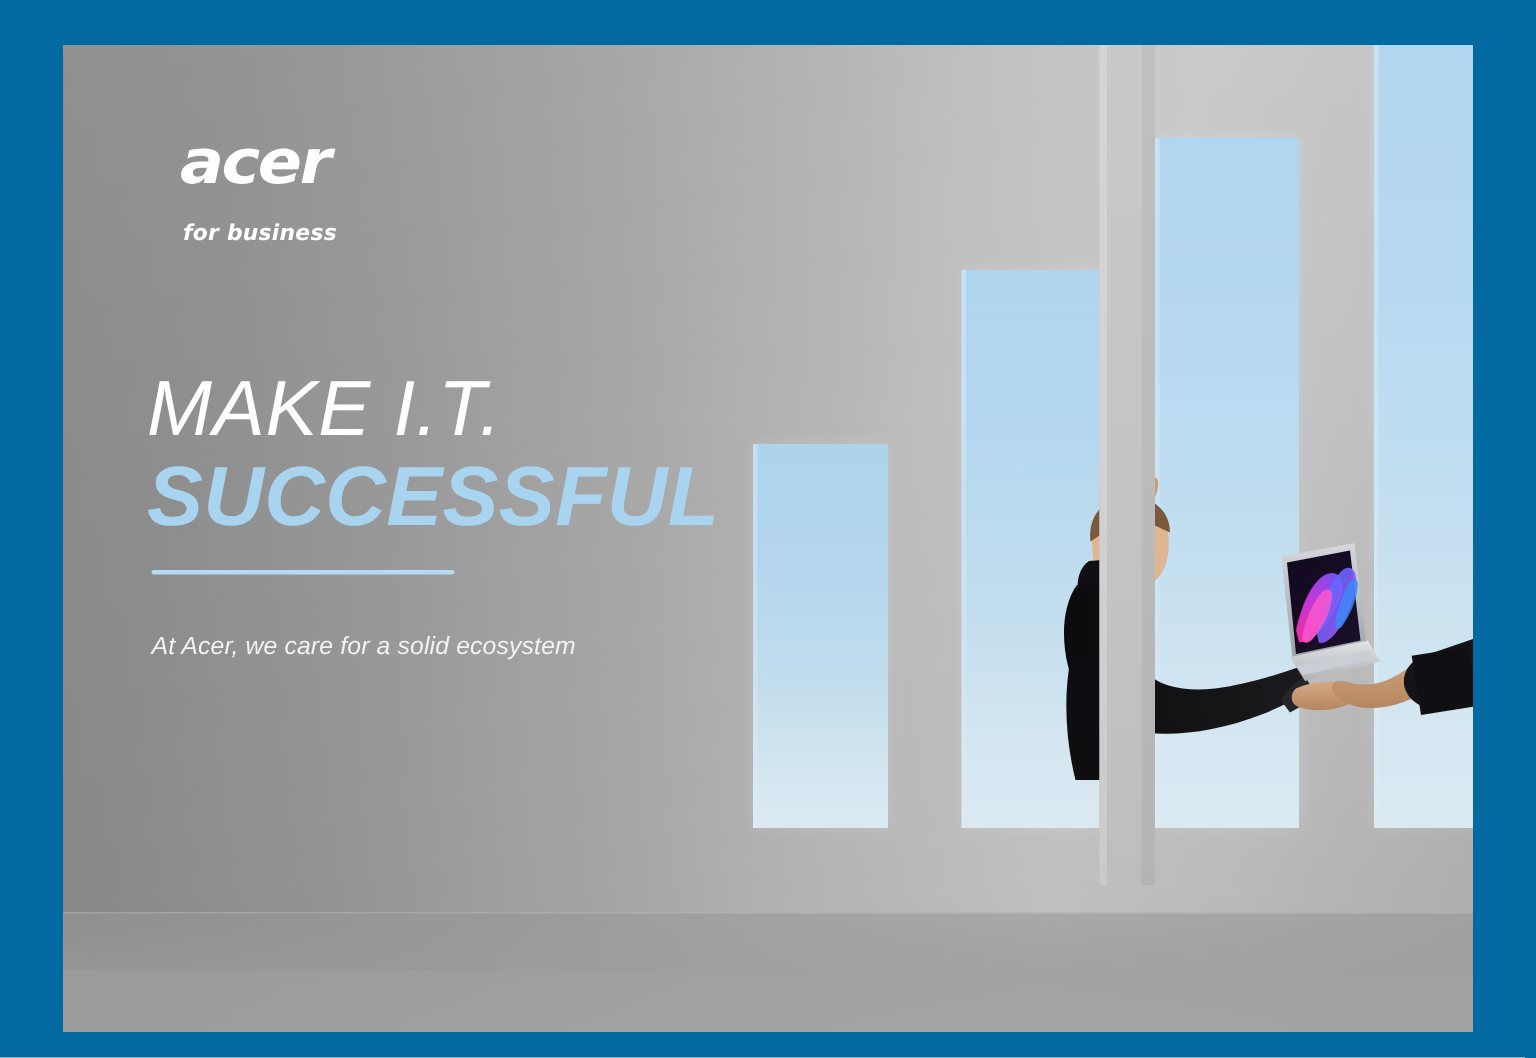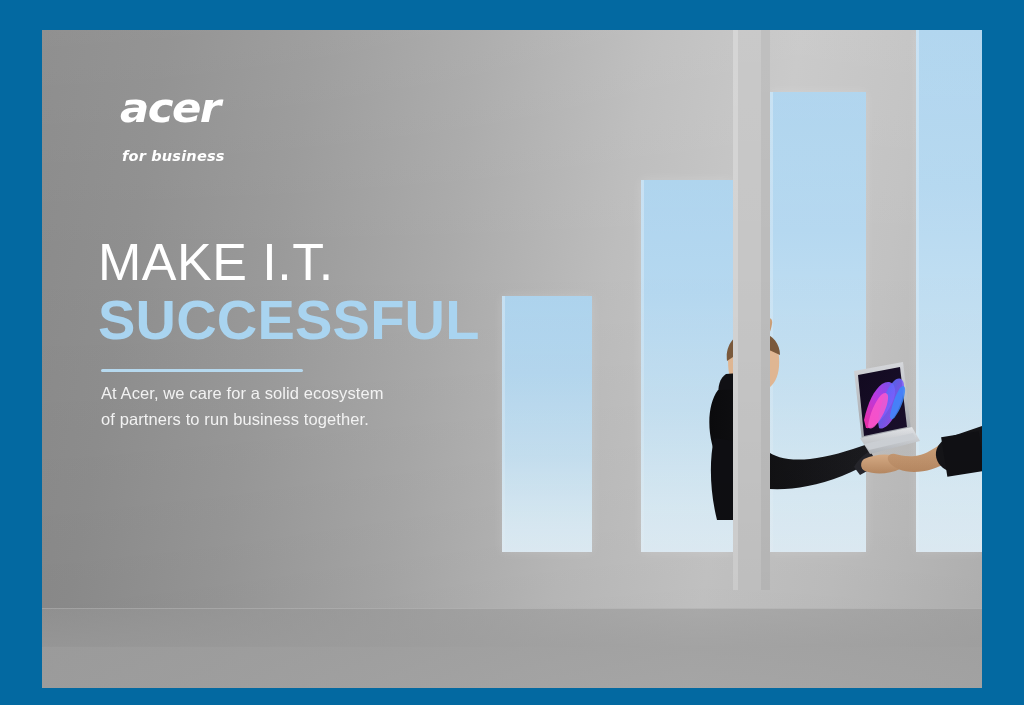--- a/index.html
+++ b/index.html
@@ -113,22 +113,23 @@
     font-weight: 600;
     letter-spacing: 0.2px;
     color: #ffffff;
     margin-top: 19px;
     margin-left: 2px;
   }
 
   #headline {
     position: absolute;
     left: 56px;
-    top: 205px;
+    top: 216px;
     width: 420px;
+    font-style: italic;
   }
   .hl-line1 {
     font-family: "Liberation Sans", sans-serif;
     font-size: 52px;
     font-weight: 400;
     color: #ffffff;
     letter-spacing: 0.5px;
     line-height: 1.05;
     white-space: nowrap;
   }
@@ -144,21 +145,21 @@
   }
   #rule {
     margin-top: 20px;
     margin-left: 3px;
     width: 202px;
     height: 3px;
     background: #b6d9ef;
     border-radius: 2px;
   }
   #subcopy {
-    margin-top: 9px;
+    margin-top: 36px;
     margin-left: 3px;
     font-family: "Liberation Sans", sans-serif;
     font-size: 16.5px;
     font-weight: 400;
     color: #f2f2f2;
     line-height: 1.55;
     letter-spacing: 0.1px;
   }
   #subcopy div { white-space: nowrap; }
 
@@ -292,18 +293,17 @@
       <div id="logo-word">acer</div>
       <div id="logo-tag">for business</div>
     </div>
 
     <div id="headline">
       <div class="hl-line1">MAKE I.T.</div>
       <div class="hl-line2">SUCCESSFUL</div>
       <div id="rule"></div>
       <div id="subcopy">
         <div>At Acer, we care for a solid ecosystem</div>
-        <div>of partners to run business together.</div>
       </div>
     </div>
 
   </div>
 </div>
 
 </body></html>

